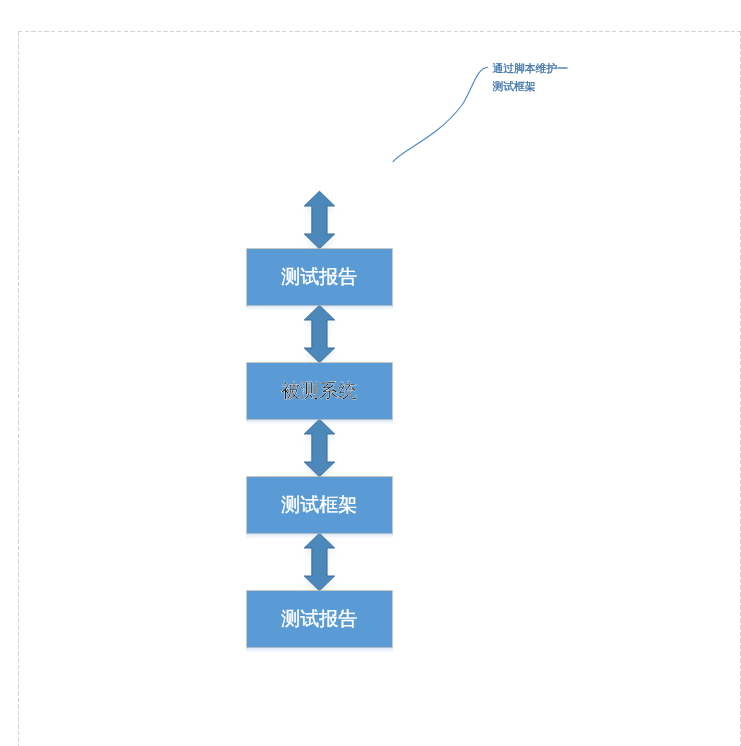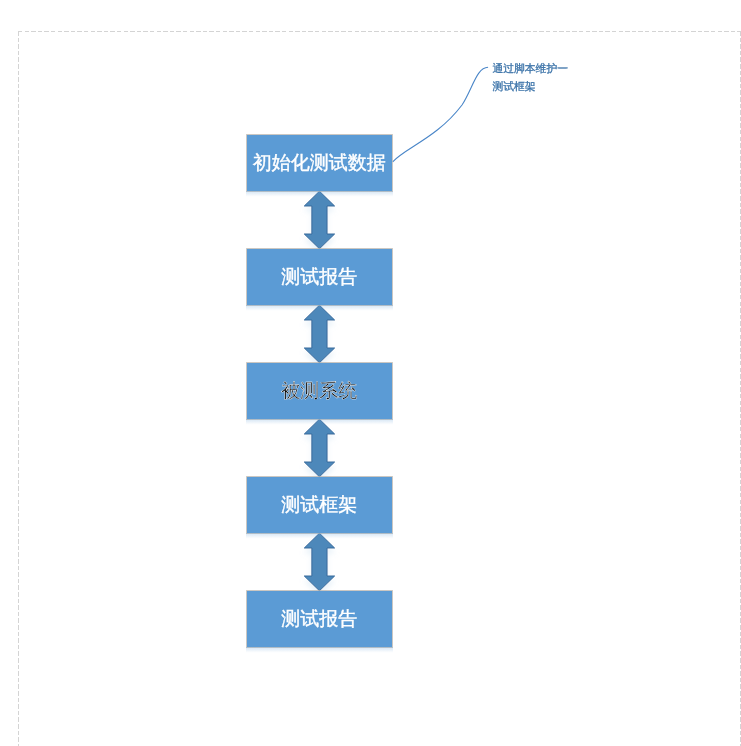--- a/index.html
+++ b/index.html
@@ -70,23 +70,20 @@
     <g filter="url(#arrowReflection)">
       <path d="M319.45 191.2 L334.6 206 L327.05 206 L327.05 234 L334.6 234 L319.45 248.8 L304.3 234 L311.85 234 L311.85 206 L304.3 206 Z" fill="#4E88BA" stroke="#35699B"></path>
       <path d="M319.45 305.2 L334.6 320 L327.05 320 L327.05 348 L334.6 348 L319.45 362.8 L304.3 348 L311.85 348 L311.85 320 L304.3 320 Z" fill="#4E88BA" stroke="#35699B"></path>
       <path d="M319.45 419.2 L334.6 434 L327.05 434 L327.05 462 L334.6 462 L319.45 476.8 L304.3 462 L311.85 462 L311.85 434 L304.3 434 Z" fill="#4E88BA" stroke="#35699B"></path>
       <path d="M319.45 533.2 L334.6 548 L327.05 548 L327.05 576 L334.6 576 L319.45 590.8 L304.3 576 L311.85 576 L311.85 548 L304.3 548 Z" fill="#4E88BA" stroke="#35699B"></path>
     </g>
 
     <path fill="none" stroke-width="1.1" d="M392.7 161.8 C 405.9 147.5, 437.5 137.5, 462 105 C 472.5 89, 476.5 67.3, 488.1 67.2" stroke="#4A86C8"></path>
   </svg>
 
-  <div class="node" style="left: 246.5px; top: 135px; width: 145.4px; height: 55.8px; background: rgb(91, 155, 213); color: rgb(255, 255, 255); -webkit-text-stroke-color: rgb(255, 255, 255); box-shadow: rgba(176, 170, 162, 0.72) 0px 0px 0px 0.9px;">
-    <span>初始化测试数据</span>
-  </div>
   <div class="node" style="left: 246.5px; top: 249px; width: 145.4px; height: 55.8px; background: rgb(91, 155, 213); color: rgb(255, 255, 255); -webkit-text-stroke-color: rgb(255, 255, 255); box-shadow: rgba(176, 170, 162, 0.72) 0px 0px 0px 0.9px;">
     <span>测试报告</span>
   </div>
   <div class="node" style="left: 246.5px; top: 363px; width: 145.4px; height: 55.8px; background: rgb(91, 155, 213); color: #000000; -webkit-text-stroke-color: rgb(255, 255, 255); box-shadow: rgba(176, 170, 162, 0.72) 0px 0px 0px 0.9px;">
     <span>被测系统</span>
   </div>
   <div class="node" style="left: 246.5px; top: 477px; width: 145.4px; height: 55.8px; background: rgb(91, 155, 213); color: rgb(255, 255, 255); -webkit-text-stroke-color: rgb(255, 255, 255); box-shadow: rgba(176, 170, 162, 0.72) 0px 0px 0px 0.9px;">
     <span>测试框架</span>
   </div>
   <div class="node" style="left: 246.5px; top: 591px; width: 145.4px; height: 55.8px; background: rgb(91, 155, 213); color: rgb(255, 255, 255); -webkit-text-stroke-color: rgb(255, 255, 255); box-shadow: rgba(176, 170, 162, 0.72) 0px 0px 0px 0.9px;">

